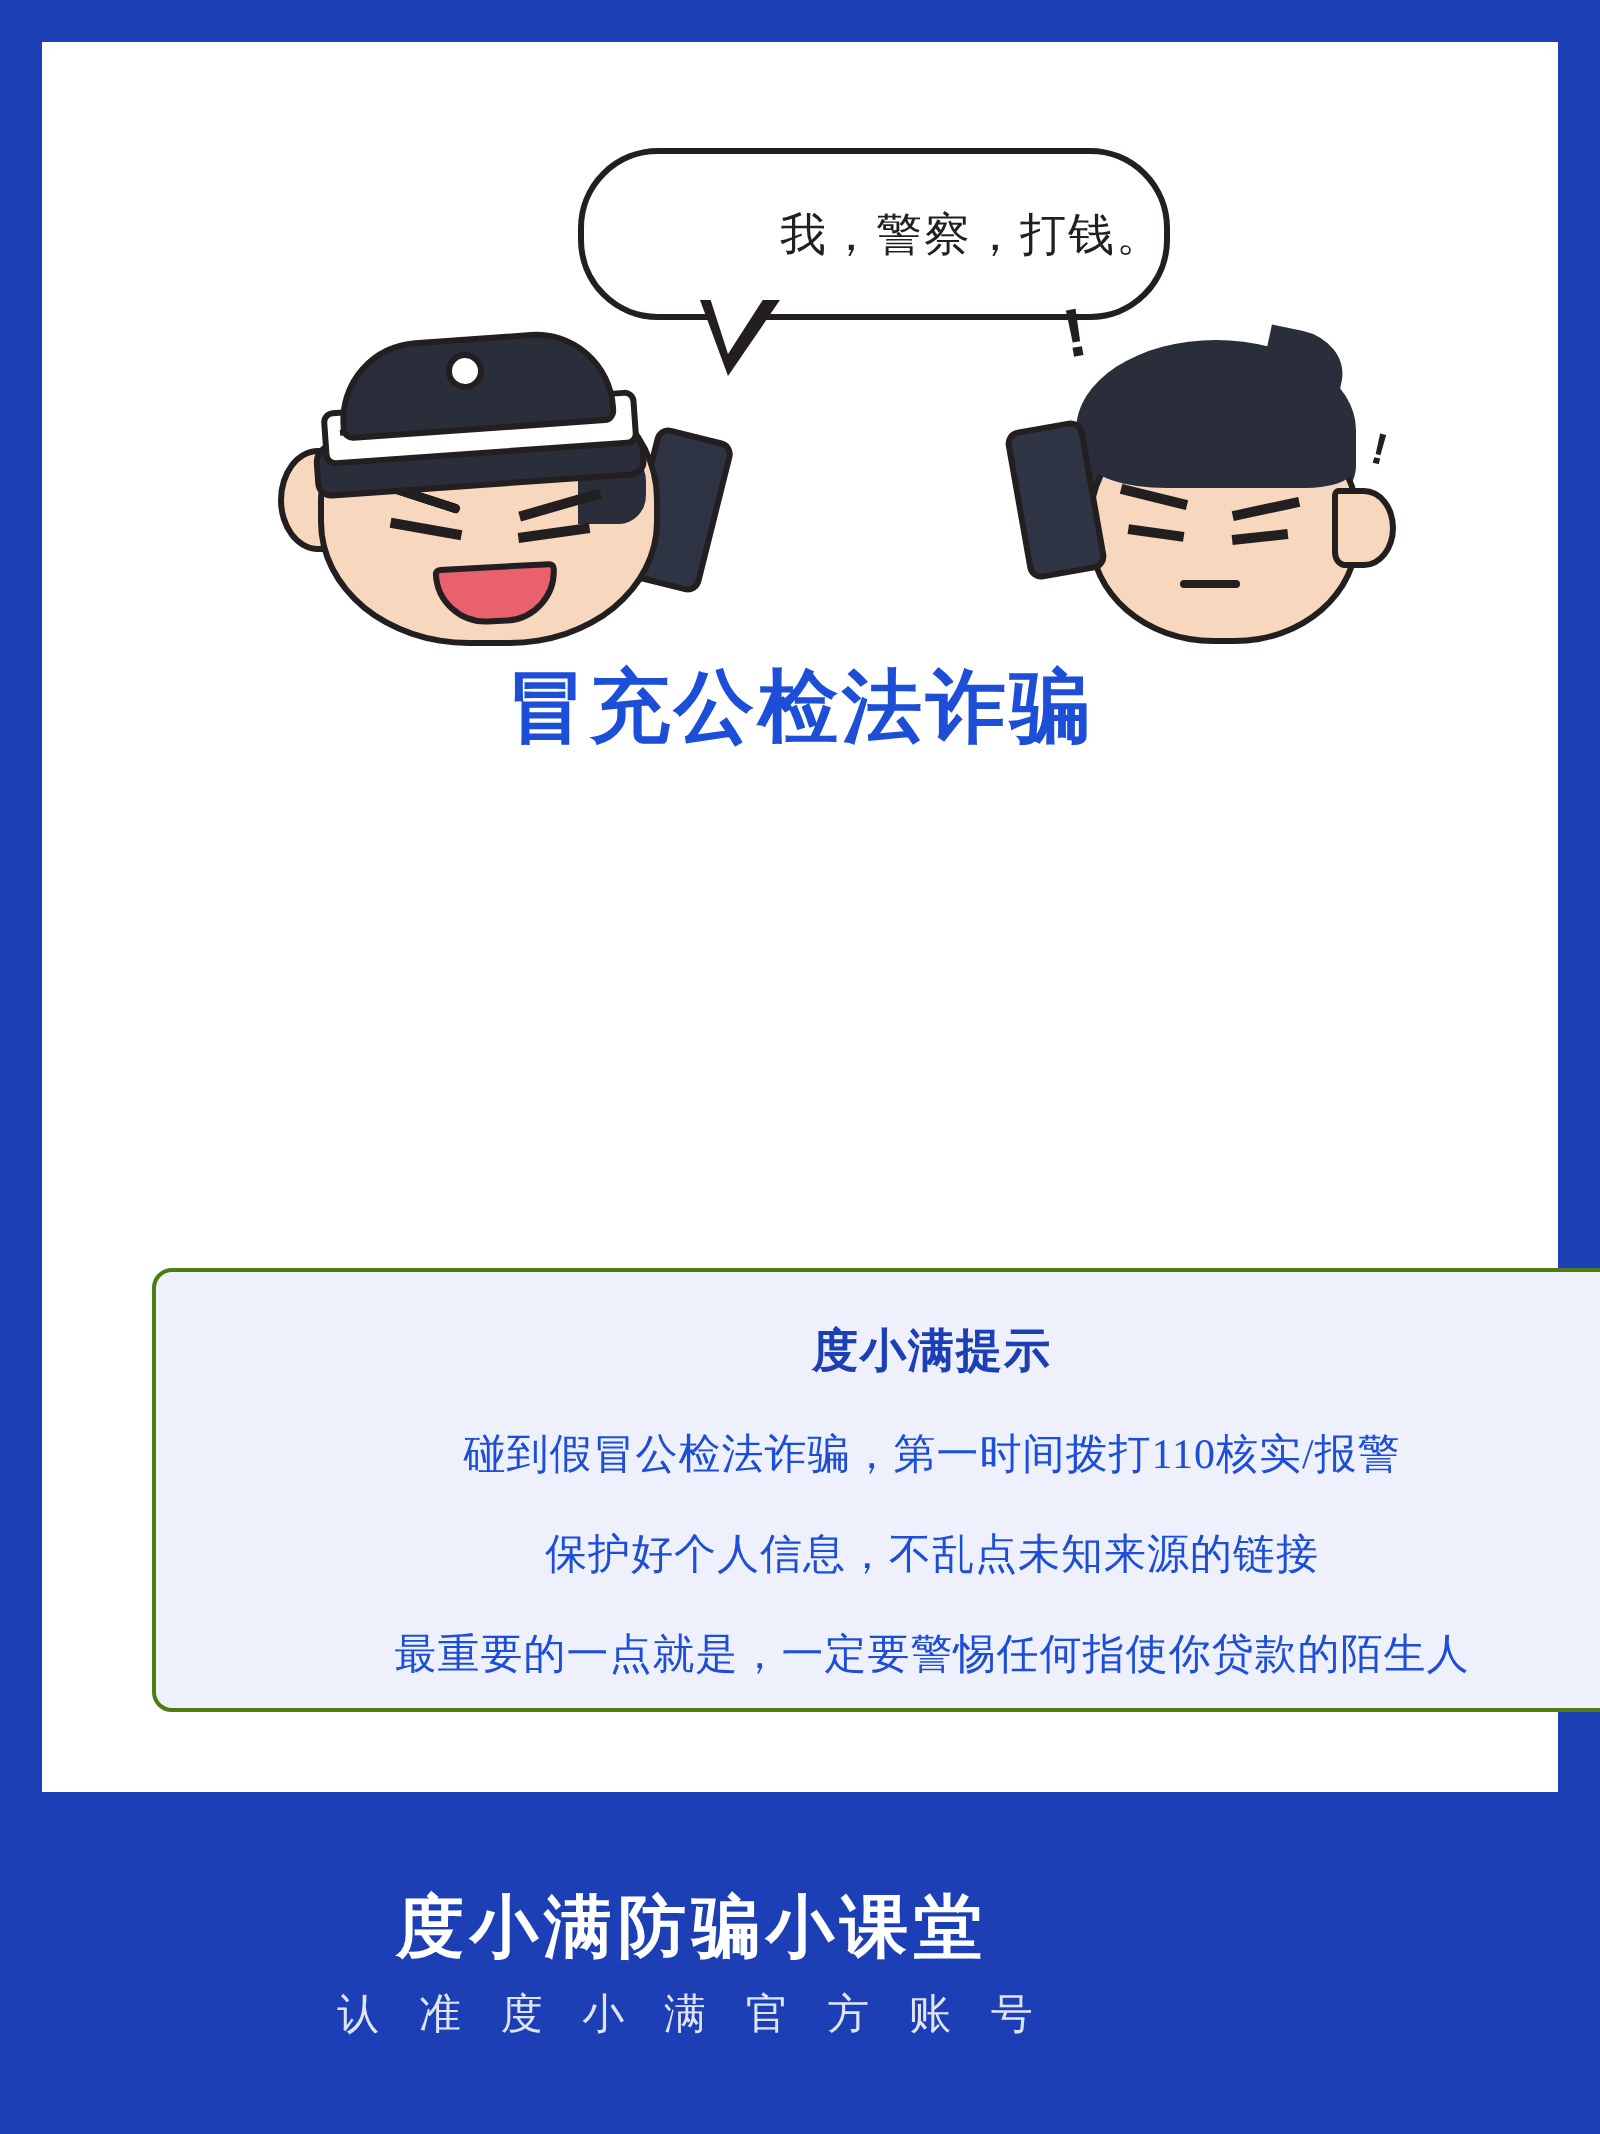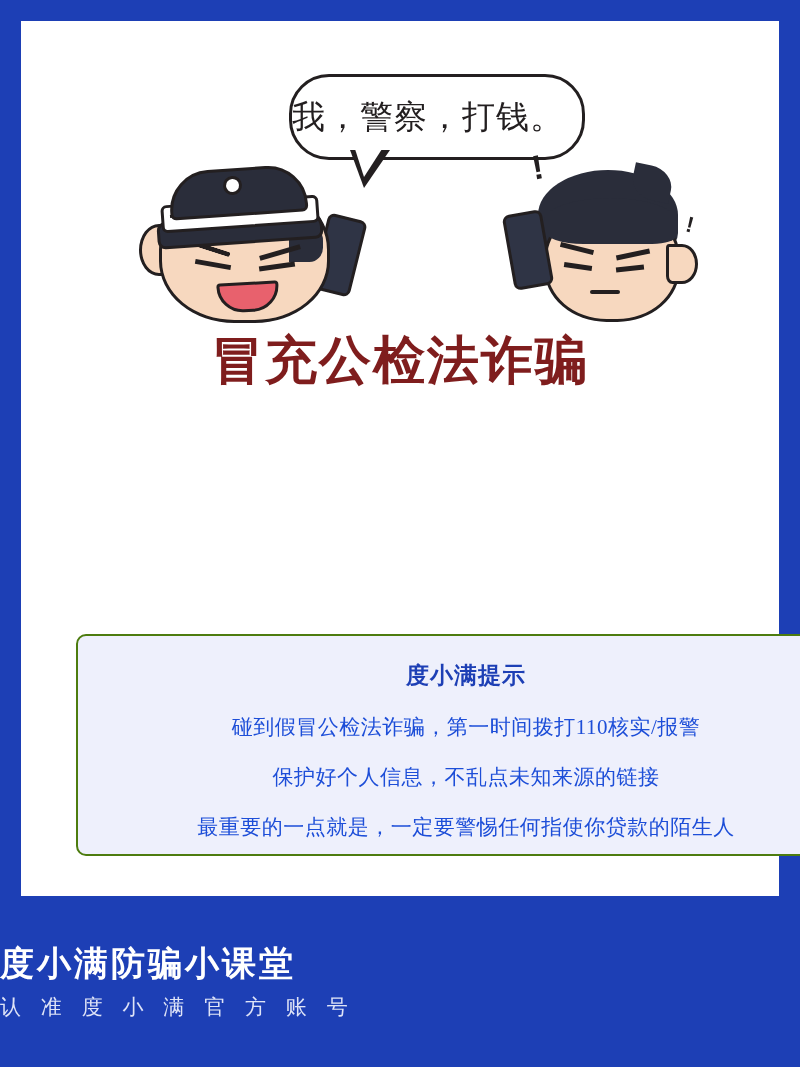--- a/index.html
+++ b/index.html
@@ -52,22 +52,22 @@
     position: absolute;
     left: 255px;
     top: 40px;
     width: 290px;
     height: 80px;
     border: 3px solid #231f20;
     border-radius: 40px;
     background: #ffffff;
     display: flex;
     align-items: center;
-    justify-content: flex-start;
-    font-size: 33px;
+    justify-content: flex-end;
+    font-size: 23px;
     color: #231f20;
     letter-spacing: 1px;
   }
   .bubble-tail {
     position: absolute;
     left: 316px;
     top: 116px;
     width: 0;
     height: 0;
     border-left: 14px solid transparent;
@@ -367,23 +367,23 @@
     transform: rotate(14deg);
   }
 
   
   .headline {
     position: absolute;
     left: 0;
     right: 0;
     top: 292px;
     text-align: center;
-    font-size: 52px;
+    font-size: 40px;
     font-weight: bold;
-    color: #7f1d1d;
+    color: #1d4ed8;
     letter-spacing: 2px;
   }
   .body-text {
     position: absolute;
     left: 42px;
     right: 42px;
     top: 378px;
     font-size: 21.5px;
     line-height: 42px;
     color: #231f20;
@@ -424,20 +424,21 @@
 
   
   .footer {
     position: absolute;
     left: 0;
     bottom: 0;
     width: 692px;
     height: 168px;
     background: #1d3fb5;
     color: #ffffff;
+    text-align: center;
   }
   .footer-title {
     margin-top: 42px;
     font-size: 34px;
     font-weight: bold;
     letter-spacing: 3px;
   }
   .footer-sub {
     margin-top: 6px;
     font-size: 21px;

